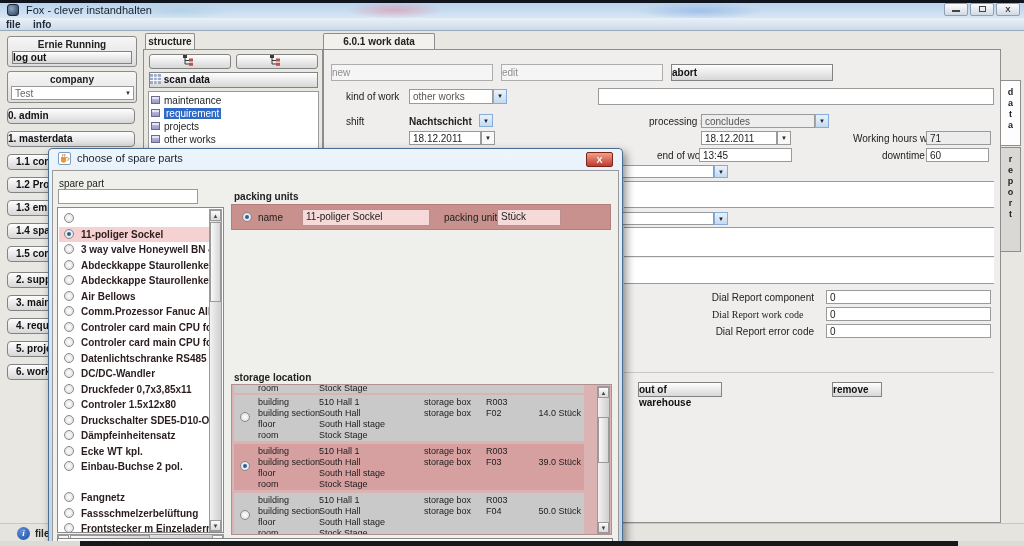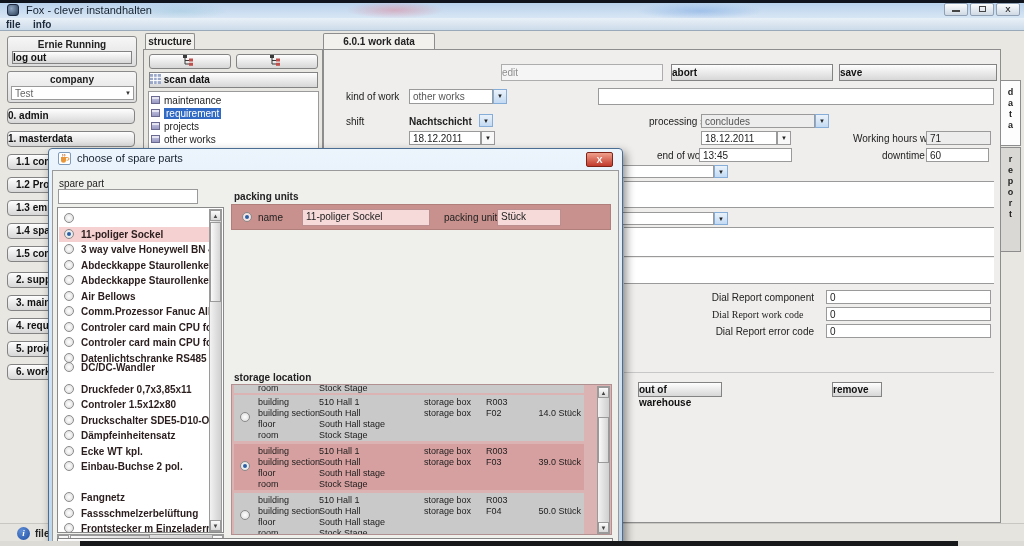--- a/index.html
+++ b/index.html
@@ -219,23 +219,23 @@
         <div class="tree-item" style="top: 2px;"><span class="tree-ico"></span><span class="tl">maintenance</span></div>
         <div class="tree-item sel" style="top: 15px;"><span class="tree-ico"></span><span class="tl" style="background: rgb(49, 106, 197);">requirement</span></div>
         <div class="tree-item" style="top: 28px;"><span class="tree-ico"></span><span class="tl">projects</span></div>
         <div class="tree-item" style="top: 41px;"><span class="tree-ico"></span><span class="tl">other works</span></div>
         <div class="tree-item" style="top: 54px;"><span class="tree-ico"></span><span class="tl">spare part</span></div>
       </div>
   </div>
 
   <div id="work-tab">6.0.1 work data</div>
   <div id="work-panel">
+    <div class="btn secondary" style="left:7px;top:14px;width:162px;height:17px;line-height:15px;">new</div>
     <div class="btn secondary" style="left:177px;top:14px;width:162px;height:17px;line-height:15px;">edit</div>
     <div class="btn" style="left:347px;top:14px;width:162px;height:17px;line-height:15px;">abort</div>
-    <div class="btn" style="left:515px;top:14px;width:158px;height:17px;line-height:15px;">save</div>
 
     <span class="lbl" style="left:22px;top:41px;">kind of work</span>
     <div class="field" style="left:85px;top:39px;width:84px;height:15px;color:#555;">other works</div>
     <div class="combo-arr" style="left:169px;top:39px;height:15px;">▼</div>
     <div class="field" style="left:274px;top:38px;width:396px;height:17px;"></div>
 
     <span class="lbl" style="left:22px;top:66px;">shift</span>
     <span class="lbl" style="left:85px;top:66px;font-weight:bold;">Nachtschicht</span>
     <div class="combo-arr" style="left:155px;top:64px;height:13px;">▼</div>
     <span class="lbl" style="left:325px;top:66px;">processing status</span>
@@ -341,21 +341,21 @@
           <span class="sl">Druckschalter SDE5-D10-O-Q6P-M8</span>
         </div>
         <div class="spare-row" style="top: 189px;">
           <span class="radio"></span>
           <span class="sl">Controler 1.5x12x80</span>
         </div>
         <div class="spare-row" style="top: 174px;">
           <span class="radio"></span>
           <span class="sl">Druckfeder 0,7x3,85x11</span>
         </div>
-        <div class="spare-row" style="top: 152px; text-decoration: underline;">
+        <div class="spare-row" style="top: 158px; text-decoration: underline;">
           <span class="radio"></span>
           <span class="sl">DC/DC-Wandler</span>
         </div>
         <div class="spare-row" style="top: 143px;">
           <span class="radio"></span>
           <span class="sl">Datenlichtschranke RS485 Sender</span>
         </div>
         <div class="spare-row" style="top: 127px;">
           <span class="radio"></span>
           <span class="sl">Controler card main CPU for Fanuc-Ro</span>

